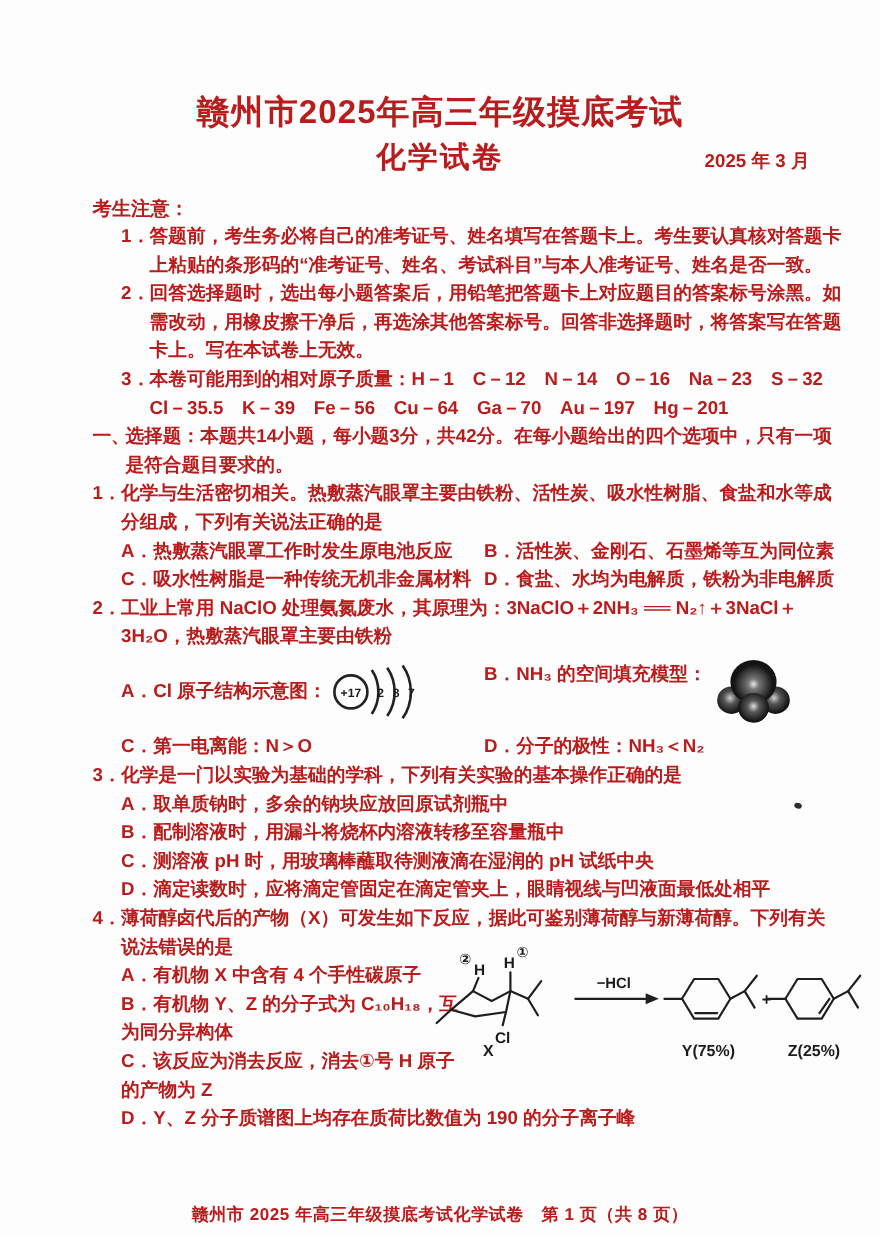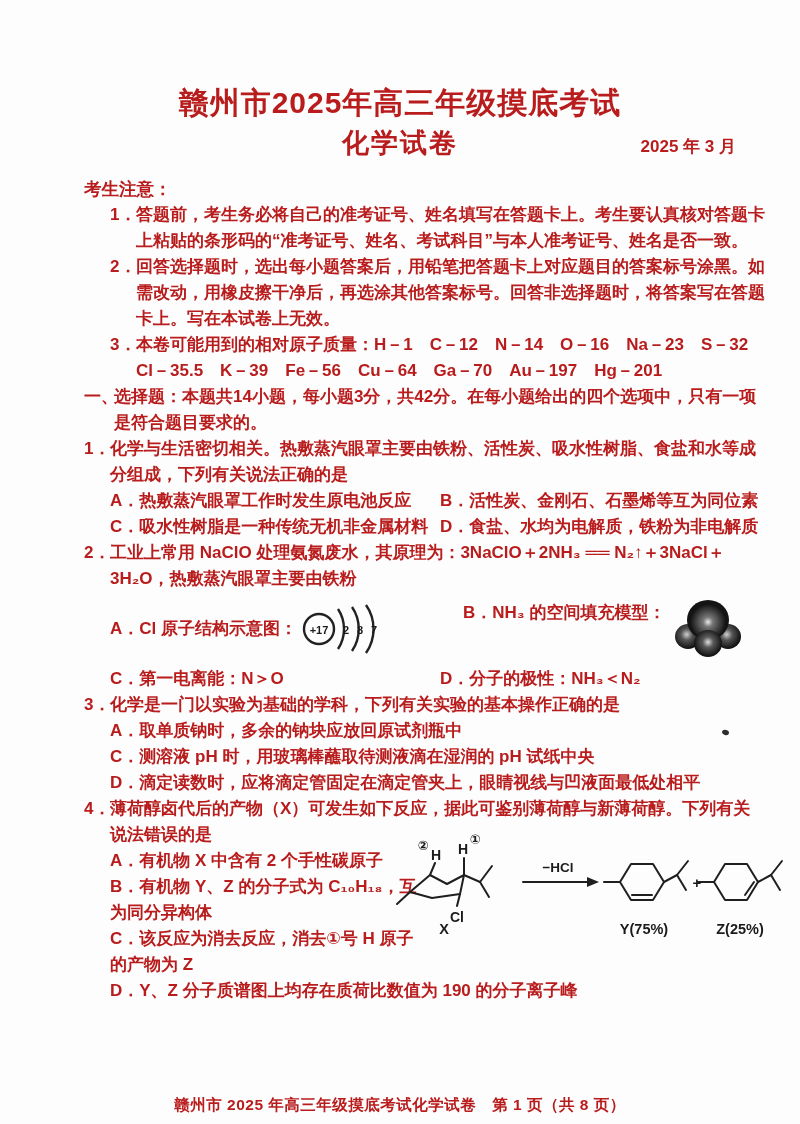--- a/index.html
+++ b/index.html
@@ -18,21 +18,21 @@
   .n-item{position:relative;margin-left:26px;padding-left:26px;}
   .n-item .num,.q .num,.sec .num{position:absolute;left:0;top:0;}
   .pre{white-space:pre-line;}
   .sec{position:relative;padding-left:30px;font-weight:800;margin-top:0px;}
   .q{position:relative;padding-left:26px;margin-top:0px;}
   .opt-row{display:flex;}
   .col2{width:330px;flex:none;}
   .colr{flex:auto;}
   .optline{width:100%;}
   
-  .q2ab{display:flex;align-items:center;min-height:74px;gap:23px;}
+  .q2ab{display:flex;align-items:center;min-height:74px;}
   .q2a{width:330px;flex:none;display:flex;align-items:center;gap:4px;}
   .q2b{display:flex;align-items:flex-start;gap:10px;}
   svg text{font-family:"Liberation Sans","DejaVu Sans",sans-serif;}
   .atom circle,.atom path{fill:none;stroke:#222;stroke-width:2.4px;}
   .atom text{font-size:11px;font-weight:800;fill:#1b1b1b;text-anchor:middle;}
   
   .nh3{position:relative;width:66px;height:58px;flex:none;}
   .sp{position:absolute;border-radius:50%;}
   .sp.n {width:42px;height:40px;left:12px;top:0;background:radial-gradient(circle at 50% 55%,#e8e8e8 0%,#777 16%,#141414 58%);}
   .sp.hl{width:26px;height:25px;left:0px;top:24px;background:radial-gradient(circle at 45% 42%,#cfcfcf 0%,#555 28%,#101010 70%);}
@@ -133,29 +133,30 @@
       <div class="opt-row">
         <div class="col2">C．第一电离能：N＞O</div>
         <div class="colr">D．分子的极性：NH₃＜N₂</div>
       </div>
     </div>
 
     <div class="q">
       <span class="num">3．</span>
       <div>化学是一门以实验为基础的学科，下列有关实验的基本操作正确的是</div>
       <div class="optline">A．取单质钠时，多余的钠块应放回原试剂瓶中</div>
+      <div class="optline">B．配制溶液时，用漏斗将烧杯内溶液转移至容量瓶中</div>
       <div class="optline">C．测溶液 pH 时，用玻璃棒蘸取待测液滴在湿润的 pH 试纸中央</div>
       <div class="optline">D．滴定读数时，应将滴定管固定在滴定管夹上，眼睛视线与凹液面最低处相平</div>
     </div>
 
     <div class="q">
       <span class="num">4．</span>
       <div>薄荷醇卤代后的产物（X）可发生如下反应，据此可鉴别薄荷醇与新薄荷醇。下列有关说法错误的是</div>
       <div class="q4-left">
-        <div>A．有机物 X 中含有 2 个手性碳原子</div>
+        <div>A．有机物 X 中含有 4 个手性碳原子</div>
         <div>B．有机物 Y、Z 的分子式为 C₁₀H₁₈，互为同分异构体</div>
         <div>C．该反应为消去反应，消去①号 H 原子的产物为 Z</div>
       </div>
       <div>D．Y、Z 分子质谱图上均存在质荷比数值为 190 的分子离子峰</div>
 
       <svg class="scheme" width="392" height="120" viewBox="0 0 392 120">
 
         <path d="M18,62 L38,45 L55,54 L72,45 L68,64 L40,68 Z"></path>
         <line x1="18" y1="62" x2="5" y2="74"></line>
         <line x1="68" y1="64" x2="65" y2="76"></line>

